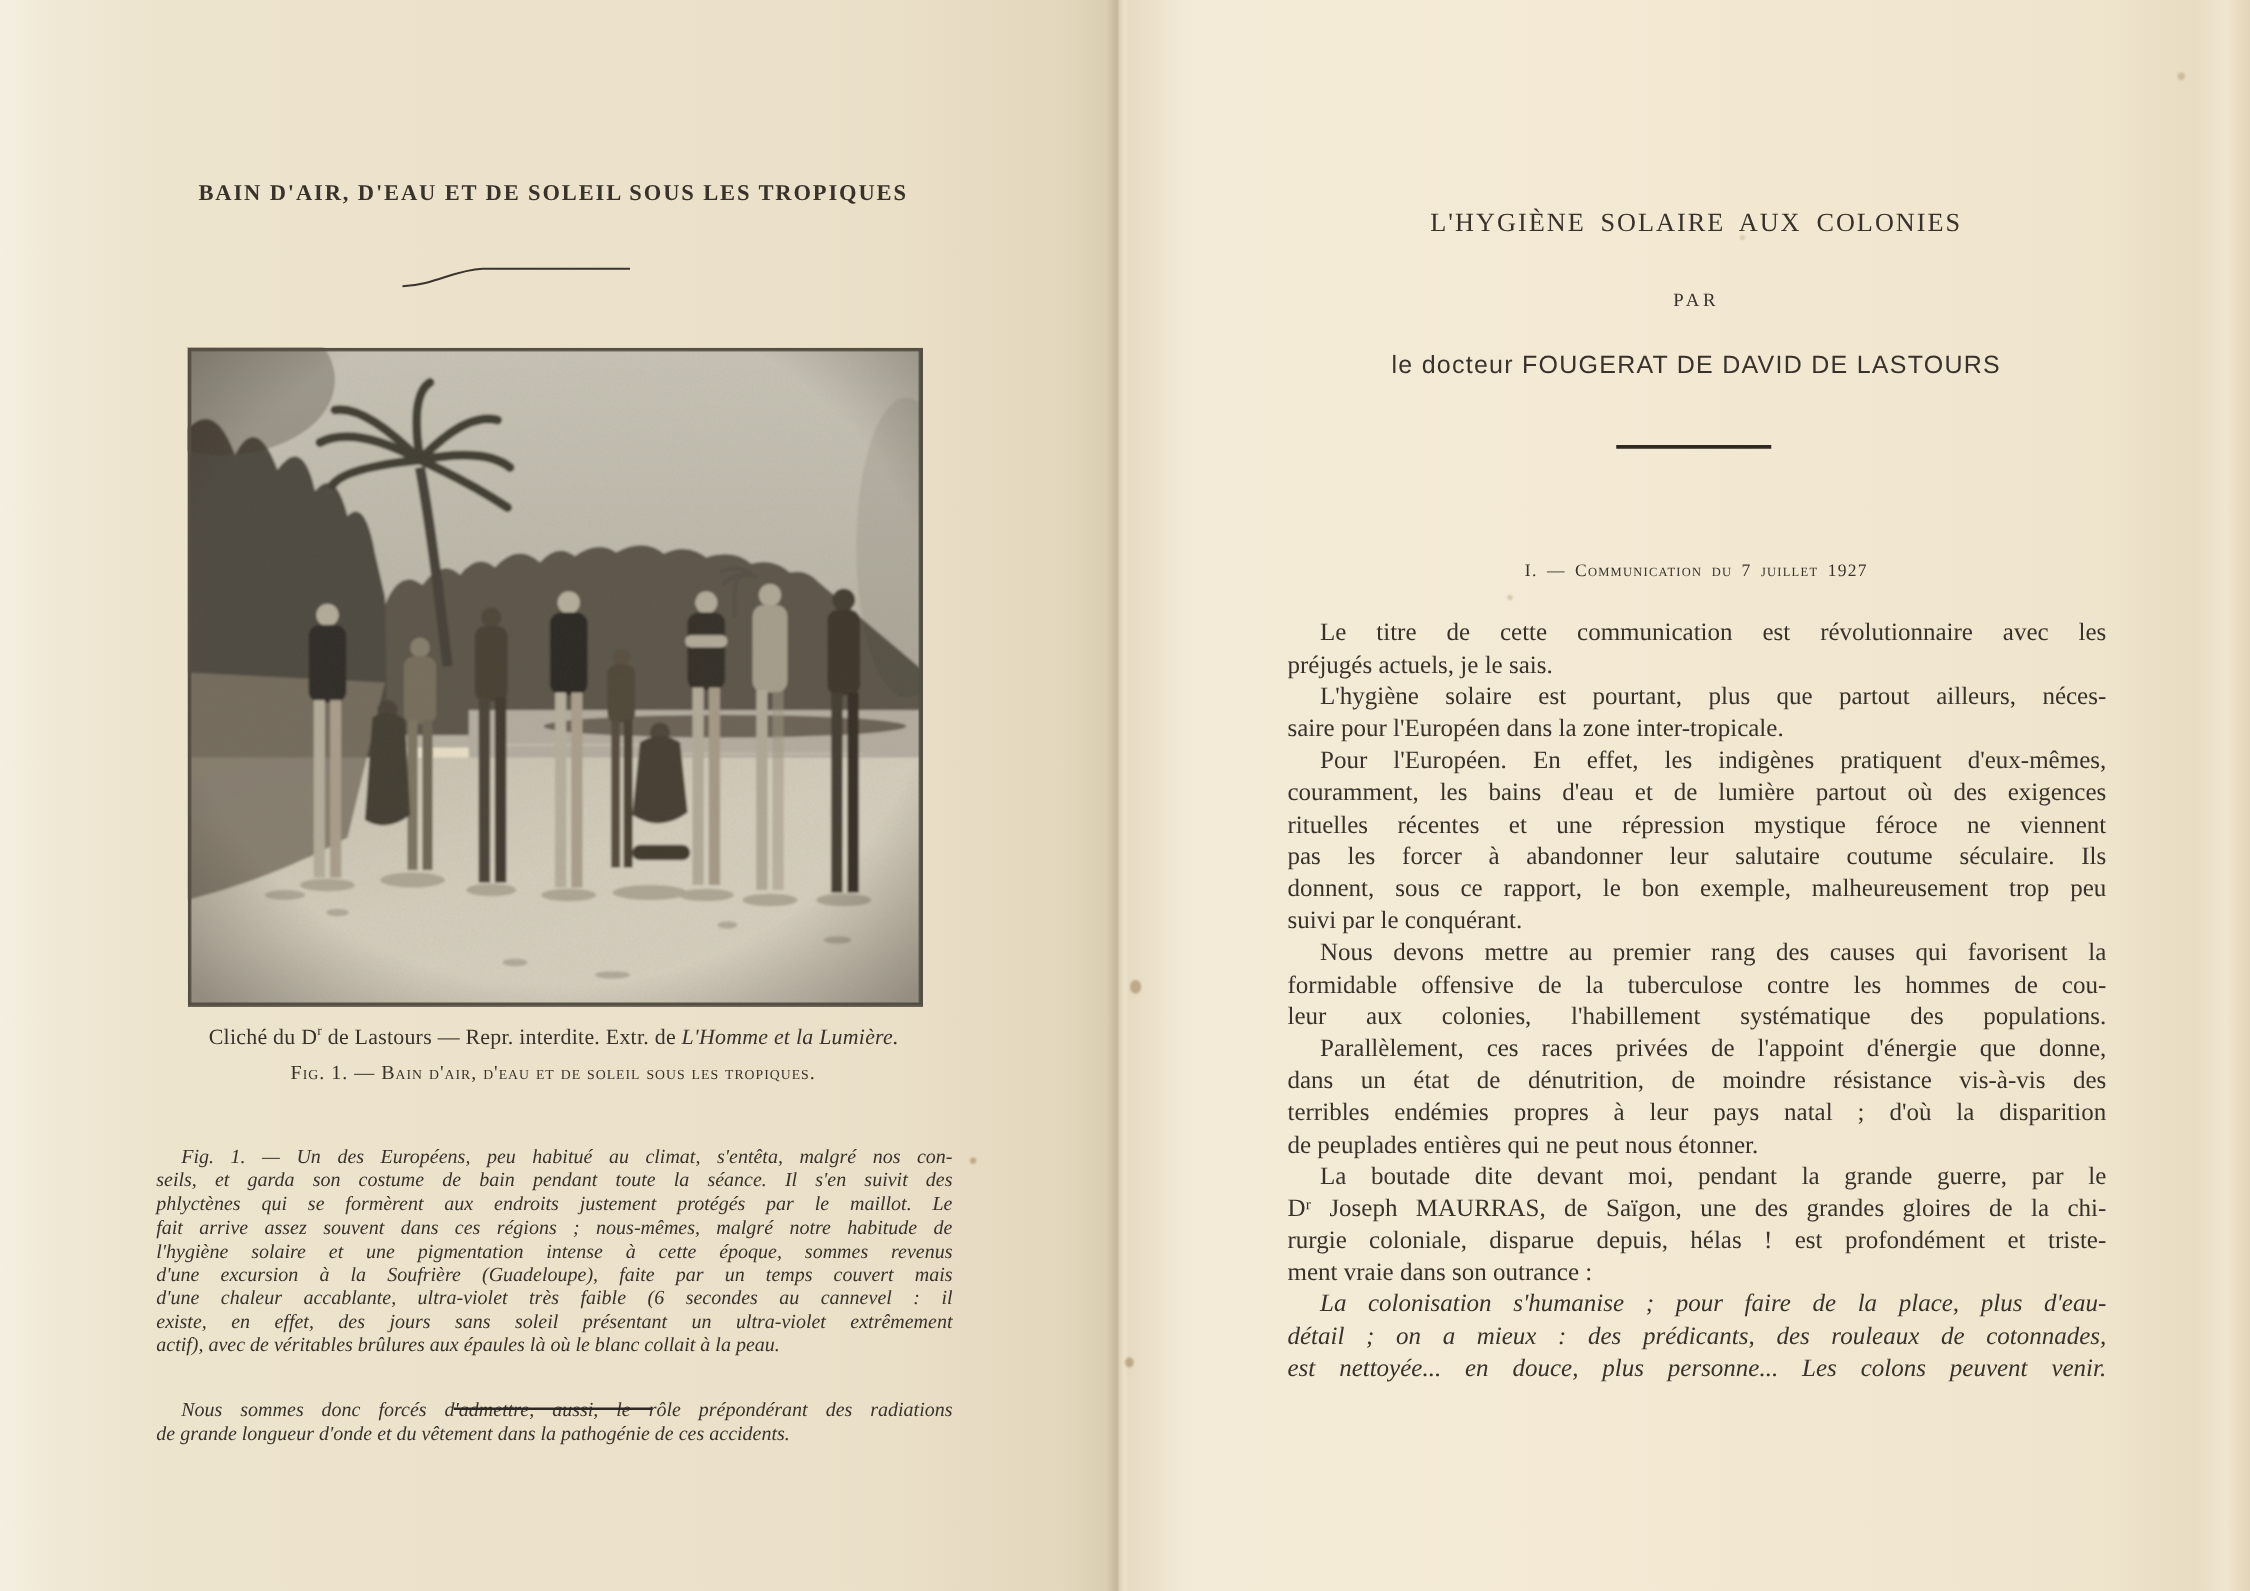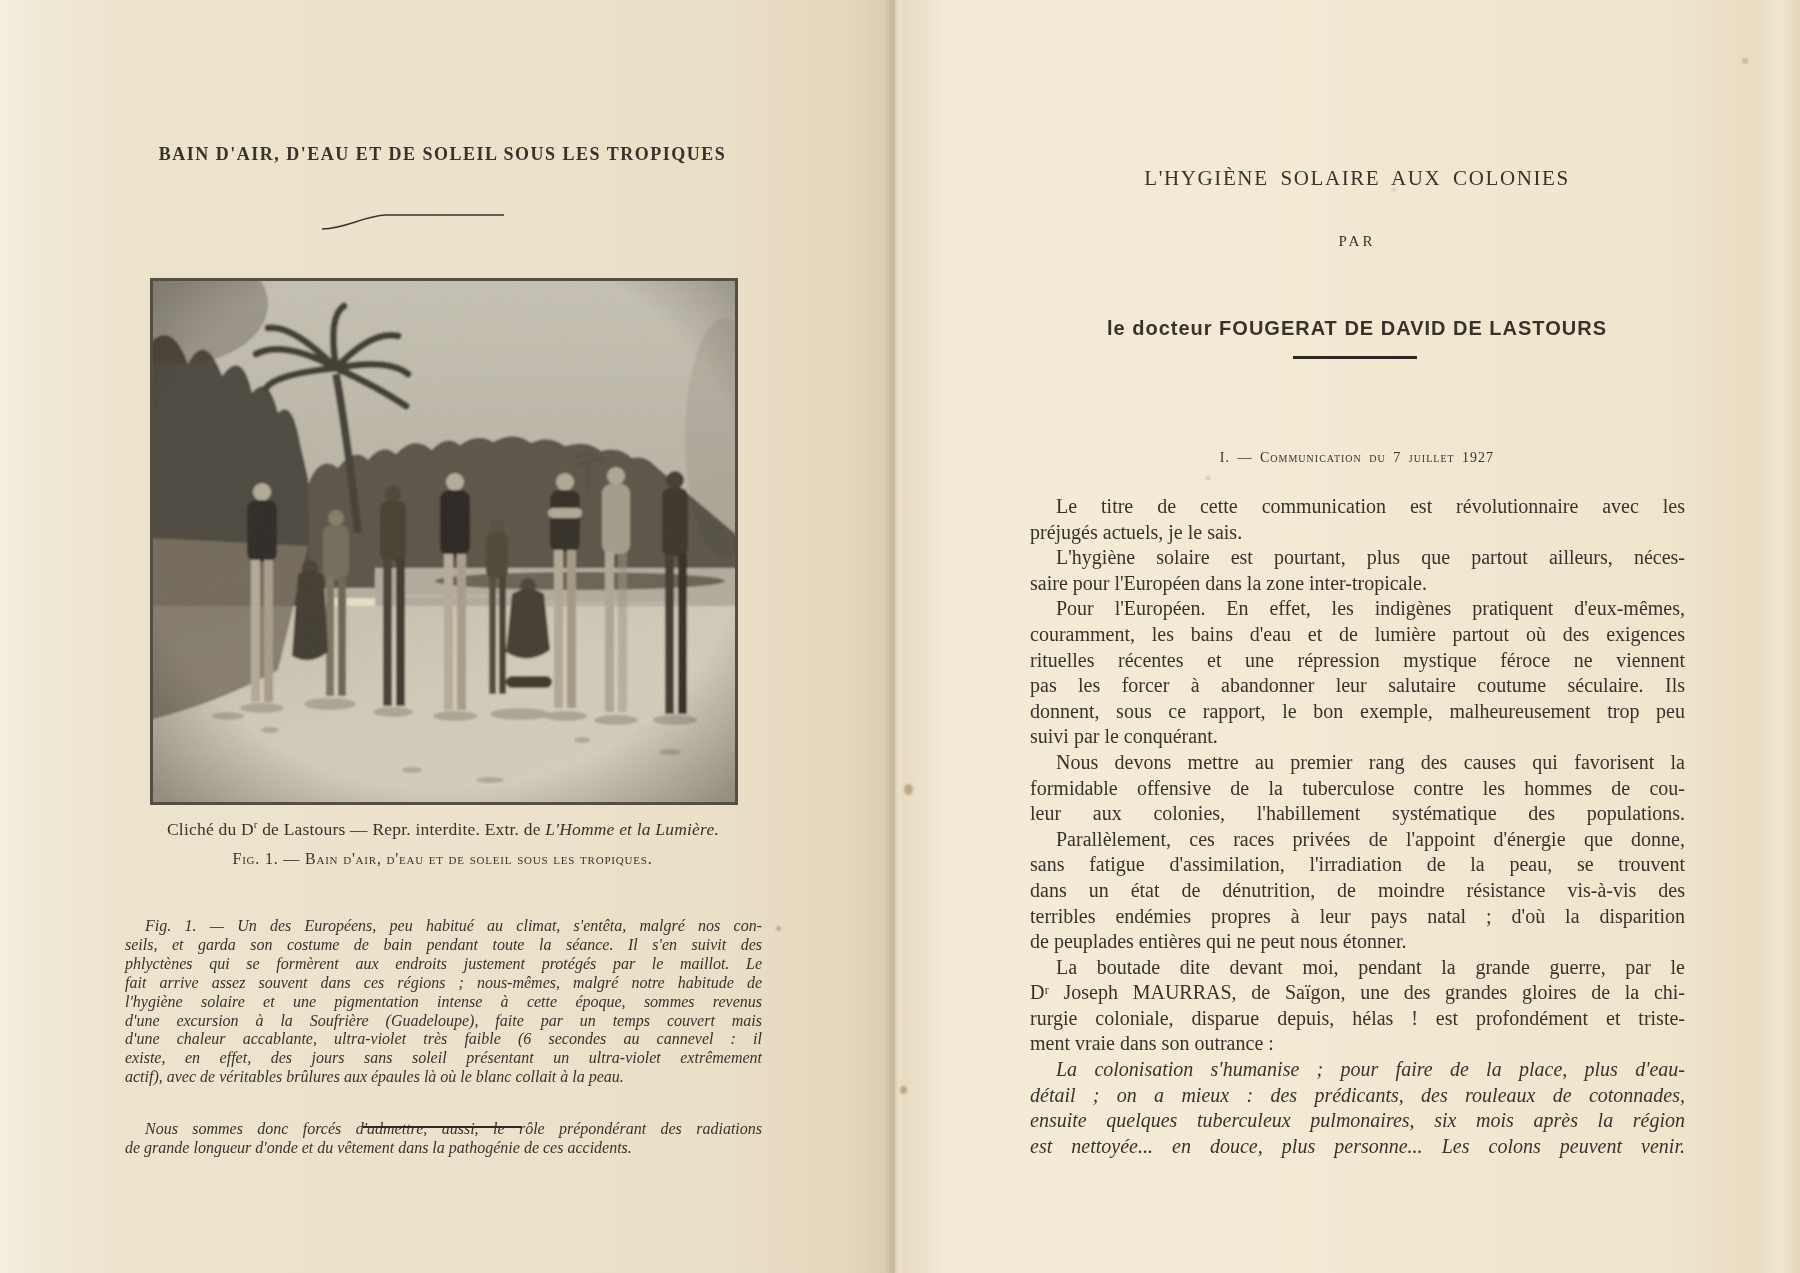--- a/index.html
+++ b/index.html
@@ -30,22 +30,22 @@
     font-size:16px;font-style:italic;line-height:18.9px;}
   .note .line{text-align:justify;text-align-last:justify;}
   .note .indent{text-indent:20px;margin-top:33px;}
   .note .end{text-align-last:left;}
   .lp-rule{position:absolute;left:363px;top:1126px;width:159px;height:2px;background:#2e2923;}
   .rp-title{position:absolute;left:1030px;top:166px;width:654px;text-align:center;
     font-size:21px;letter-spacing:1.6px;word-spacing:5px;white-space:nowrap;}
   .rp-par{position:absolute;left:1030px;top:233px;width:654px;text-align:center;
     font-size:15px;letter-spacing:3px;}
   .rp-author{position:absolute;left:1030px;top:281px;width:654px;text-align:center;
-    font-family:"Liberation Sans",sans-serif;font-weight:700;font-size:20px;
-    letter-spacing:1px;white-space:nowrap;margin-top:36px;}
+    font-family:"Liberation Sans",sans-serif;font-weight:400;font-size:20px;
+    letter-spacing:1px;white-space:nowrap;}
   .rp-rule{position:absolute;left:1293px;top:356px;width:124px;height:2.5px;background:#2e2923;}
   .rp-heading{position:absolute;left:1030px;top:450px;width:654px;text-align:center;
     font-size:14px;font-variant:small-caps;letter-spacing:1px;word-spacing:3px;}
   .body-text{position:absolute;left:1030px;top:494px;width:655px;
     font-size:20px;line-height:25.6px;}
   .body-text .line{text-align:justify;text-align-last:justify;}
   .body-text .indent{text-indent:26px;}
   .body-text .end{text-align-last:left;}
   .body-text .italic{font-style:italic;}
   
@@ -261,27 +261,25 @@
       <div class="line indent">Pour l'Européen. En effet, les indigènes pratiquent d'eux-mêmes,</div>
       <div class="line">couramment, les bains d'eau et de lumière partout où des exigences</div>
       <div class="line">rituelles récentes et une répression mystique féroce ne viennent</div>
       <div class="line">pas les forcer à abandonner leur salutaire coutume séculaire. Ils</div>
       <div class="line">donnent, sous ce rapport, le bon exemple, malheureusement trop peu</div>
       <div class="line end">suivi par le conquérant.</div>
       <div class="line indent">Nous devons mettre au premier rang des causes qui favorisent la</div>
       <div class="line">formidable offensive de la tuberculose contre les hommes de cou-</div>
       <div class="line">leur aux colonies, l'habillement systématique des populations.</div>
       <div class="line indent">Parallèlement, ces races privées de l'appoint d'énergie que donne,</div>
-      <div class="line">sans fatigue d'assimilation, l'irradiation de la peau, se trouvent</div>
       <div class="line">dans un état de dénutrition, de moindre résistance vis-à-vis des</div>
       <div class="line">terribles endémies propres à leur pays natal ; d'où la disparition</div>
       <div class="line end">de peuplades entières qui ne peut nous étonner.</div>
       <div class="line indent">La boutade dite devant moi, pendant la grande guerre, par le</div>
       <div class="line">Dʳ Joseph MAURRAS, de Saïgon, une des grandes gloires de la chi-</div>
       <div class="line">rurgie coloniale, disparue depuis, hélas ! est profondément et triste-</div>
       <div class="line end">ment vraie dans son outrance :</div>
       <div class="line indent italic">La colonisation s'humanise ; pour faire de la place, plus d'eau-</div>
       <div class="line italic">détail ; on a mieux : des prédicants, des rouleaux de cotonnades,</div>
-      <div class="line italic">ensuite quelques tuberculeux pulmonaires, six mois après la région</div>
       <div class="line italic">est nettoyée... en douce, plus personne... Les colons peuvent venir.</div>
     </div>
 
 </div>
 
 </body></html>

